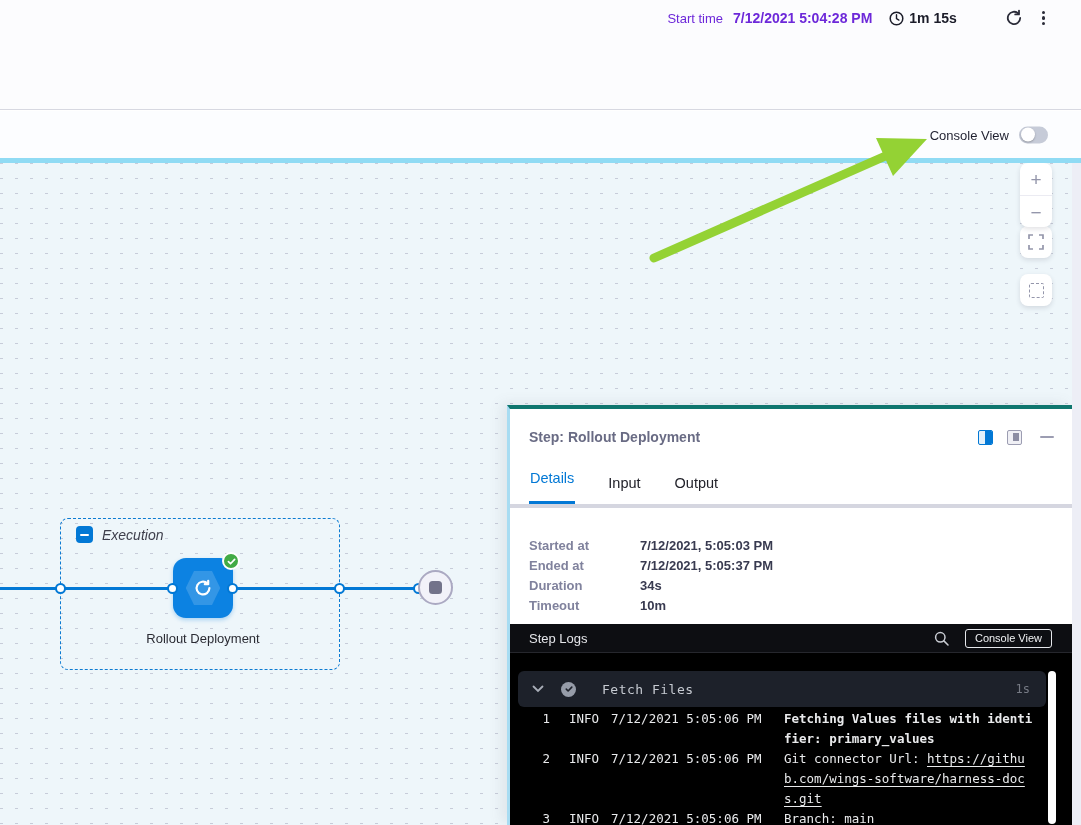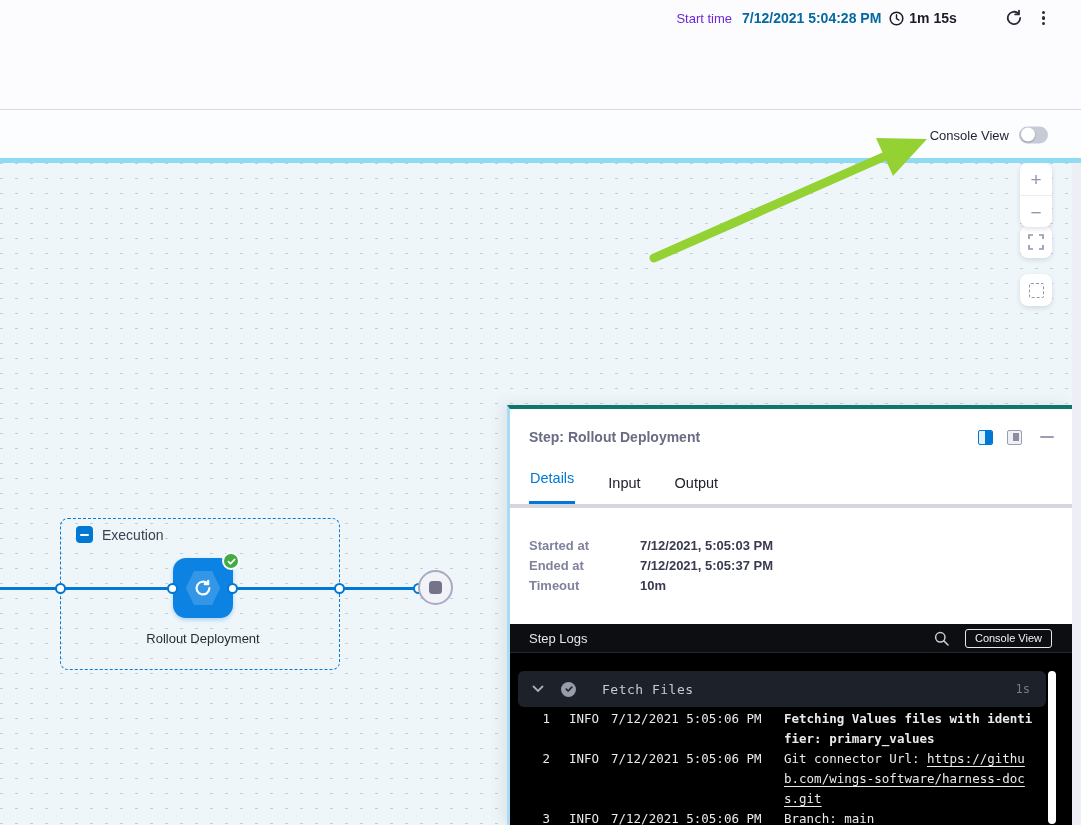--- a/index.html
+++ b/index.html
@@ -3,21 +3,21 @@
 <meta charset="utf-8">
 <style>
   * { margin:0; padding:0; box-sizing:border-box; }
   html,body { width:1081px; height:825px; overflow:hidden; font-family:"Liberation Sans", sans-serif; background:#fff; }
   .screen { position:relative; width:1081px; height:825px; overflow:hidden; }
 
   
   .top-header { position:absolute; top:0; left:0; right:0; height:110px; background:#FCFCFE; border-bottom:1px solid #D7D8E1; z-index:10; }
   .header-right { position:absolute; top:9px; right:36px; display:flex; align-items:center; }
   .start-time-label { font-size:13px; color:#6d28d9; margin-right:10px; }
-  .start-time-value { font-size:14px; font-weight:700; color:#0369a1; margin-right:8px; }
+  .start-time-value { font-size:14px; font-weight:700; color:#6d28d9; margin-right:17px; }
   .clock-icon { color:#1B1C29; display:flex; margin-right:5px; }
   .elapsed { font-size:14px; font-weight:700; color:#1B1C29; }
   .refresh-btn { margin-left:48px; color:#2A2B38; background:none; border:none; cursor:pointer; display:flex; }
   .kebab { margin-left:19px; display:flex; flex-direction:column; gap:2.5px; background:none; border:none; cursor:pointer; }
   .kebab span { width:3.2px; height:3.2px; border-radius:50%; background:#2A2B38; }
 
   
   .toolbar { position:absolute; top:111px; left:0; right:0; height:47px; background:#FCFDFF; z-index:10; }
   .console-row { position:absolute; right:33px; top:50%; transform:translateY(-50%); display:flex; align-items:center; }
   .console-view-label { font-size:13px; color:#1F2030; margin-right:10px; }
@@ -37,21 +37,21 @@
   .zoom-btn { position:absolute; right:29px; width:32px; height:32px; background:#fff; border:none; border-radius:8px;
     box-shadow:0 2px 5px rgba(40,41,61,.14); color:#9496AB; display:flex; align-items:center; justify-content:center; cursor:pointer; }
   .zoom-group { position:absolute; right:29px; width:32px; height:64px; background:#fff; border-radius:8px; box-shadow:0 2px 5px rgba(40,41,61,.14); overflow:hidden; }
   .zoom-group button { width:32px; height:32px; border:none; background:none; color:#9496AB; font-size:19px; line-height:1; cursor:pointer; font-family:"Liberation Sans",sans-serif; }
   .zoom-group .divider { height:1px; background:#EBEBF2; }
   .fit-icon { width:15px; height:15px; border:1.6px dashed currentColor; border-radius:2px; }
 
   
   .edge { position:absolute; left:0; top:424px; width:419px; height:2.5px; background:#0278D5; }
   .port { position:absolute; width:11px; height:11px; border-radius:50%; background:#fff; border:2px solid #0278D5; top:420px; }
-  .exec-box { position:absolute; left:60px; top:355px; width:280px; height:152px; border:1.5px dashed #0C7BD2; border-radius:8px; }
+  .exec-box { position:absolute; left:60px; top:355px; width:280px; height:152px; border:1.5px dashed #0C7BD2; border-radius:8px;font-style:italic; }
   .exec-chip { position:absolute; left:15px; top:7px; width:17px; height:17px; background:#0278D5; border-radius:4px; border:none; cursor:pointer; display:flex; align-items:center; justify-content:center; }
   .exec-chip .bar { width:9px; height:2px; background:#fff; border-radius:1px; }
   .exec-label { position:absolute; left:41px; top:8px; font-size:14px; color:#3E3F4C; }
   .step-node { position:absolute; left:173px; top:395px; width:60px; height:60px; background:#0C82E2; border-radius:13px; cursor:pointer;
     display:flex; align-items:center; justify-content:center; box-shadow:0 2px 4px rgba(12,130,226,.3); }
   .hexagon { width:36px; height:36px; background:rgba(255,255,255,.16); display:flex; align-items:center; justify-content:center;
     clip-path:polygon(25% 3%, 75% 3%, 98% 50%, 75% 97%, 25% 97%, 2% 50%); }
   .badge { position:absolute; right:-7px; top:-6px; width:18px; height:18px; border-radius:50%; background:#42AB45; border:2px solid #fff;
     display:flex; align-items:center; justify-content:center; }
   .node-label { position:absolute; left:143px; top:462px; width:120px; text-align:center; font-size:13px; line-height:27px; color:#2A2B33; }
@@ -241,20 +241,24 @@
     <div class="details">
       <div class="detail-row">
         <span class="detail-label">Started at</span>
         <span class="detail-value">7/12/2021, 5:05:03 PM</span>
       </div>
       <div class="detail-row">
         <span class="detail-label">Ended at</span>
         <span class="detail-value">7/12/2021, 5:05:37 PM</span>
       </div>
       <div class="detail-row">
+        <span class="detail-label">Duration</span>
+        <span class="detail-value">34s</span>
+      </div>
+      <div class="detail-row">
         <span class="detail-label">Timeout</span>
         <span class="detail-value">10m</span>
       </div>
     </div>
 
     <div class="logs">
       <div class="logs-header">
         <span class="logs-title">Step Logs</span>
         <button class="search-btn">
           <span style="display:flex">

